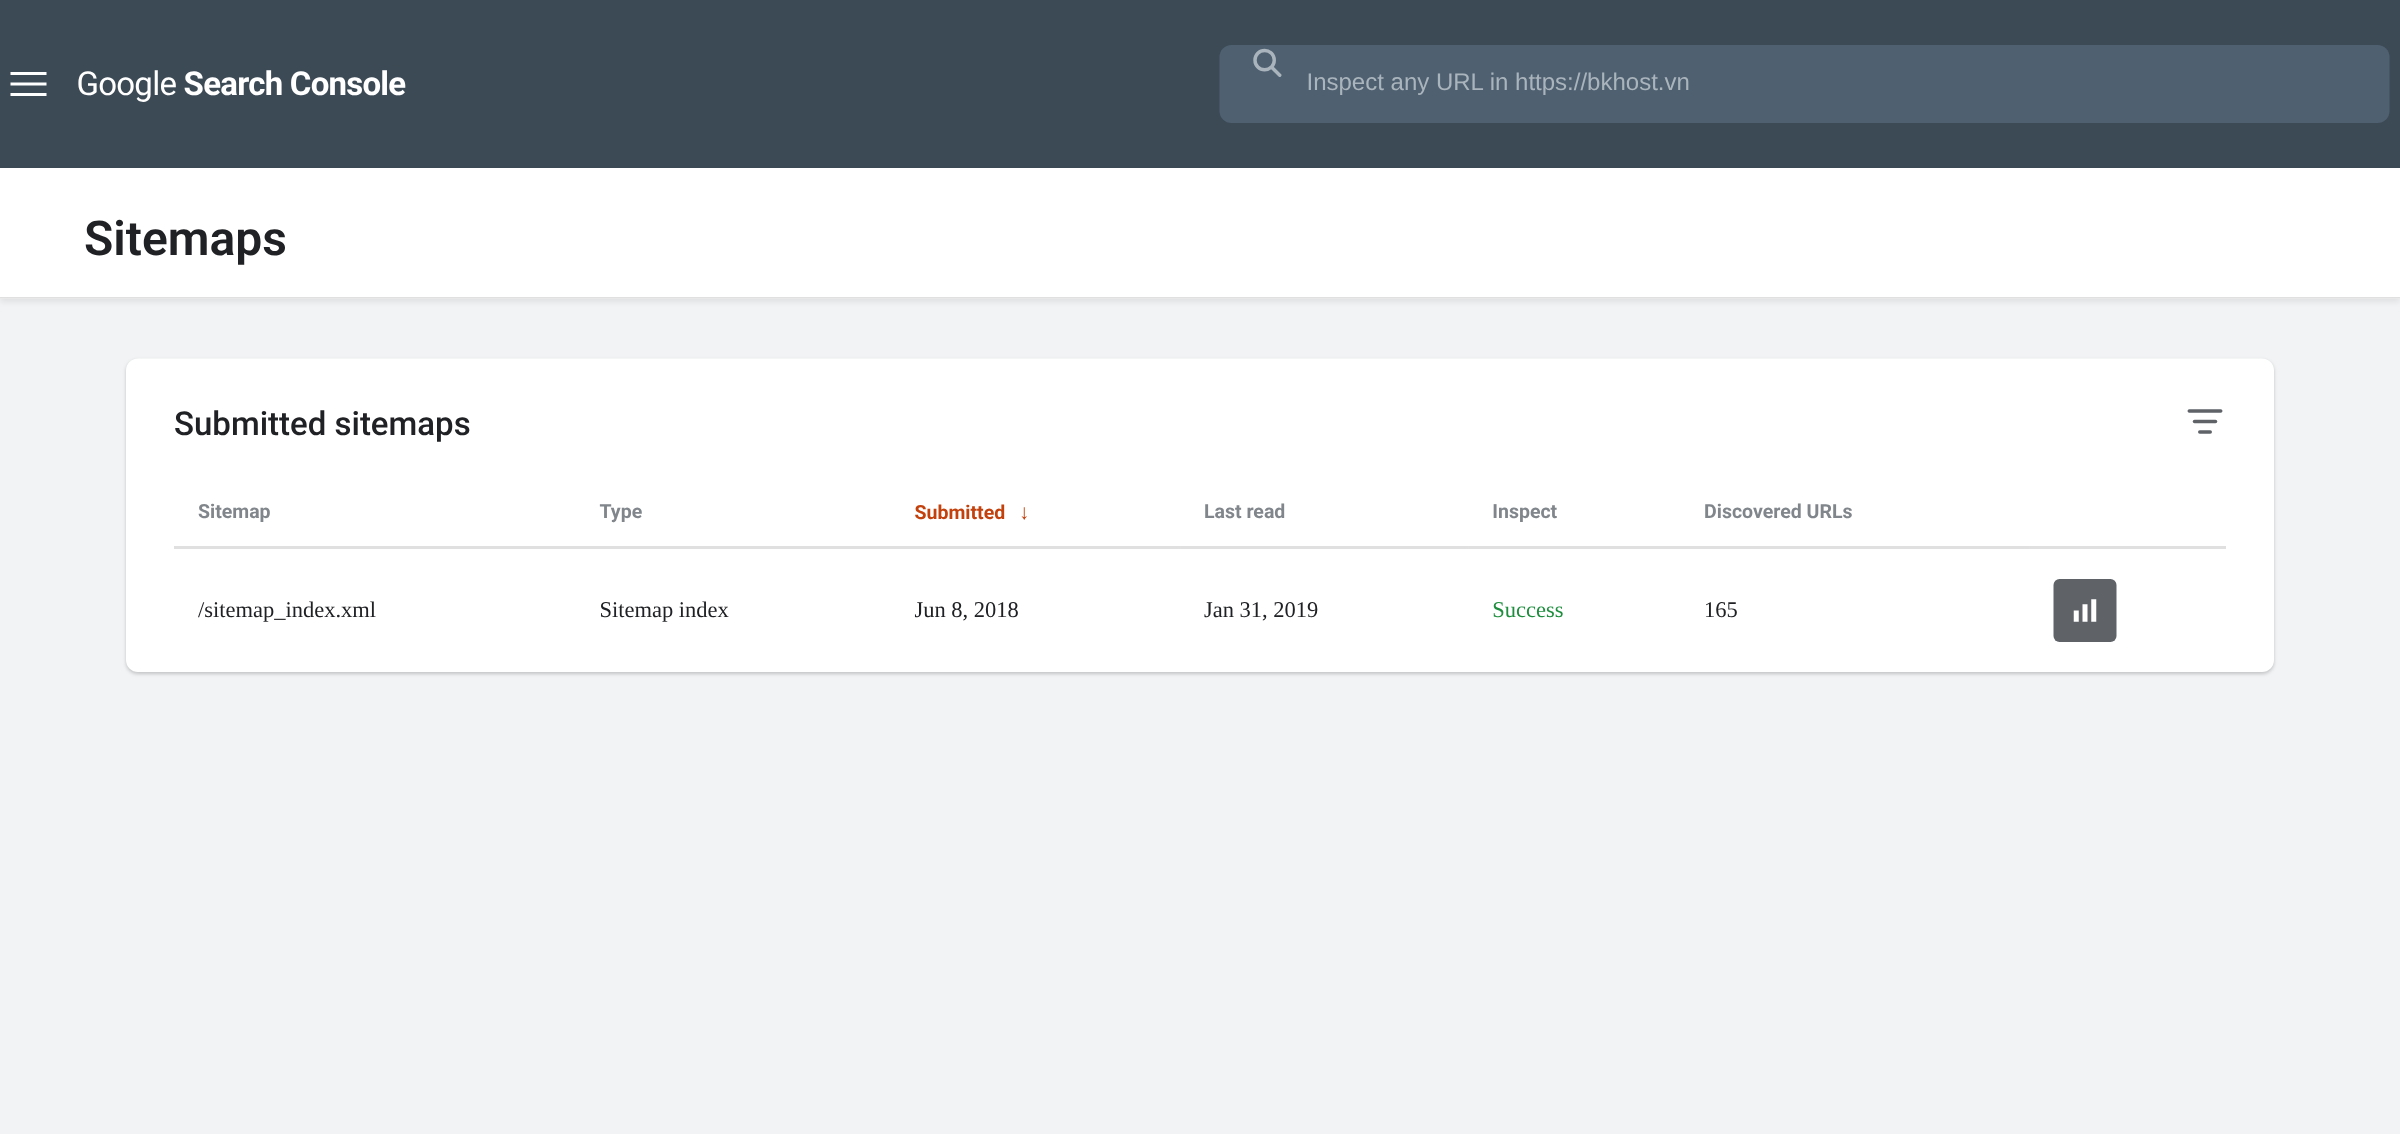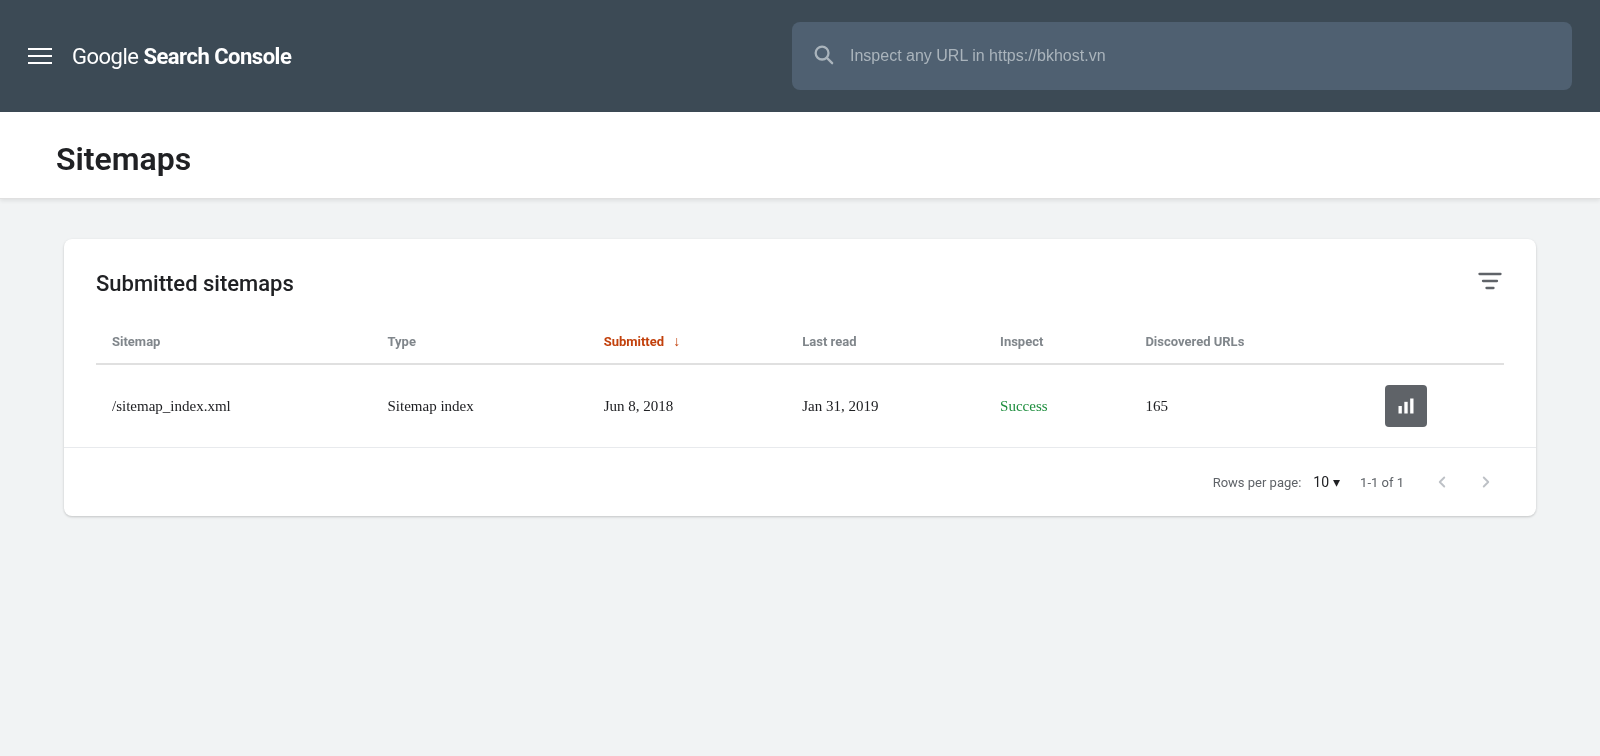--- a/index.html
+++ b/index.html
@@ -7,21 +7,21 @@
       font-family: 'Google Sans', Roboto, Arial, sans-serif;
       background: #f1f3f4;
       min-height: 756px;
     }
 
     
     .header {
       background: #3c4a55;
       display: flex;
       align-items: center;
-      padding: 0 28px;
+      padding: 0 7px;
       height: 112px;
       gap: 24px;
     }
     .header-left {
       display: flex;
       align-items: center;
       gap: 20px;
       flex-shrink: 0;
     }
     .hamburger-icon {
@@ -46,23 +46,22 @@
     .logo-text strong {
       font-weight: 700;
     }
     .search-bar {
       flex: 1;
       max-width: 780px;
       margin-left: auto;
       background: #4f6071;
       border-radius: 8px;
       display: flex;
-      align-items: center;
       padding: 0 20px;
-      height: 68px;
+      height: 52px;
       gap: 16px;
     }
     .search-bar input {
       background: transparent;
       border: none;
       outline: none;
       color: #ccc;
       font-size: 16px;
       width: 100%;
     }
@@ -82,21 +81,21 @@
       box-shadow: 0 2px 4px rgba(0,0,0,0.08);
     }
     .page-title {
       font-size: 32px;
       font-weight: 600;
       color: #202124;
     }
 
     
     .main-content {
-      padding: 40px 64px;
+      padding: 40px 84px;
     }
 
     
     .card {
       background: #fff;
       border-radius: 8px;
       box-shadow: 0 1px 3px rgba(0,0,0,0.12), 0 1px 2px rgba(0,0,0,0.08);
       overflow: hidden;
     }
     .card-header {
@@ -309,36 +308,14 @@
                   <rect x="10" y="7" width="4" height="14"></rect>
                   <rect x="17" y="3" width="4" height="18"></rect>
                 </svg>
               </div>
             </td>
           </tr>
         </tbody>
       </table>
     </div>
 
-    <div class="pagination-row">
-      <div class="rows-per-page">
-        <span>Rows per page:</span>
-        <div class="rows-select">
-          <span>10</span>
-          <span>▾</span>
-        </div>
-      </div>
-      <span class="page-info">1-1 of 1</span>
-      <div class="page-nav">
-        <button class="nav-btn disabled">
-          <svg width="18" height="18" viewBox="0 0 24 24" fill="none" stroke="#bdc1c6" stroke-width="2.5" stroke-linecap="round" stroke-linejoin="round">
-            <polyline points="15 18 9 12 15 6"></polyline>
-          </svg>
-        </button>
-        <button class="nav-btn disabled">
-          <svg width="18" height="18" viewBox="0 0 24 24" fill="none" stroke="#bdc1c6" stroke-width="2.5" stroke-linecap="round" stroke-linejoin="round">
-            <polyline points="9 18 15 12 9 6"></polyline>
-          </svg>
-        </button>
-      </div>
-    </div>
   </div>
 </div>
 
 </body></html>

